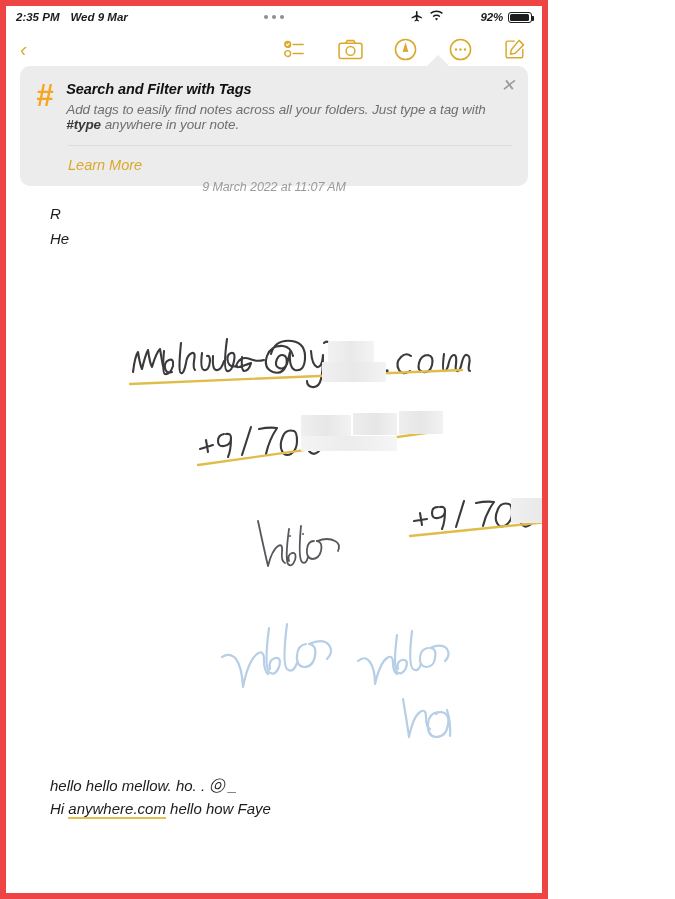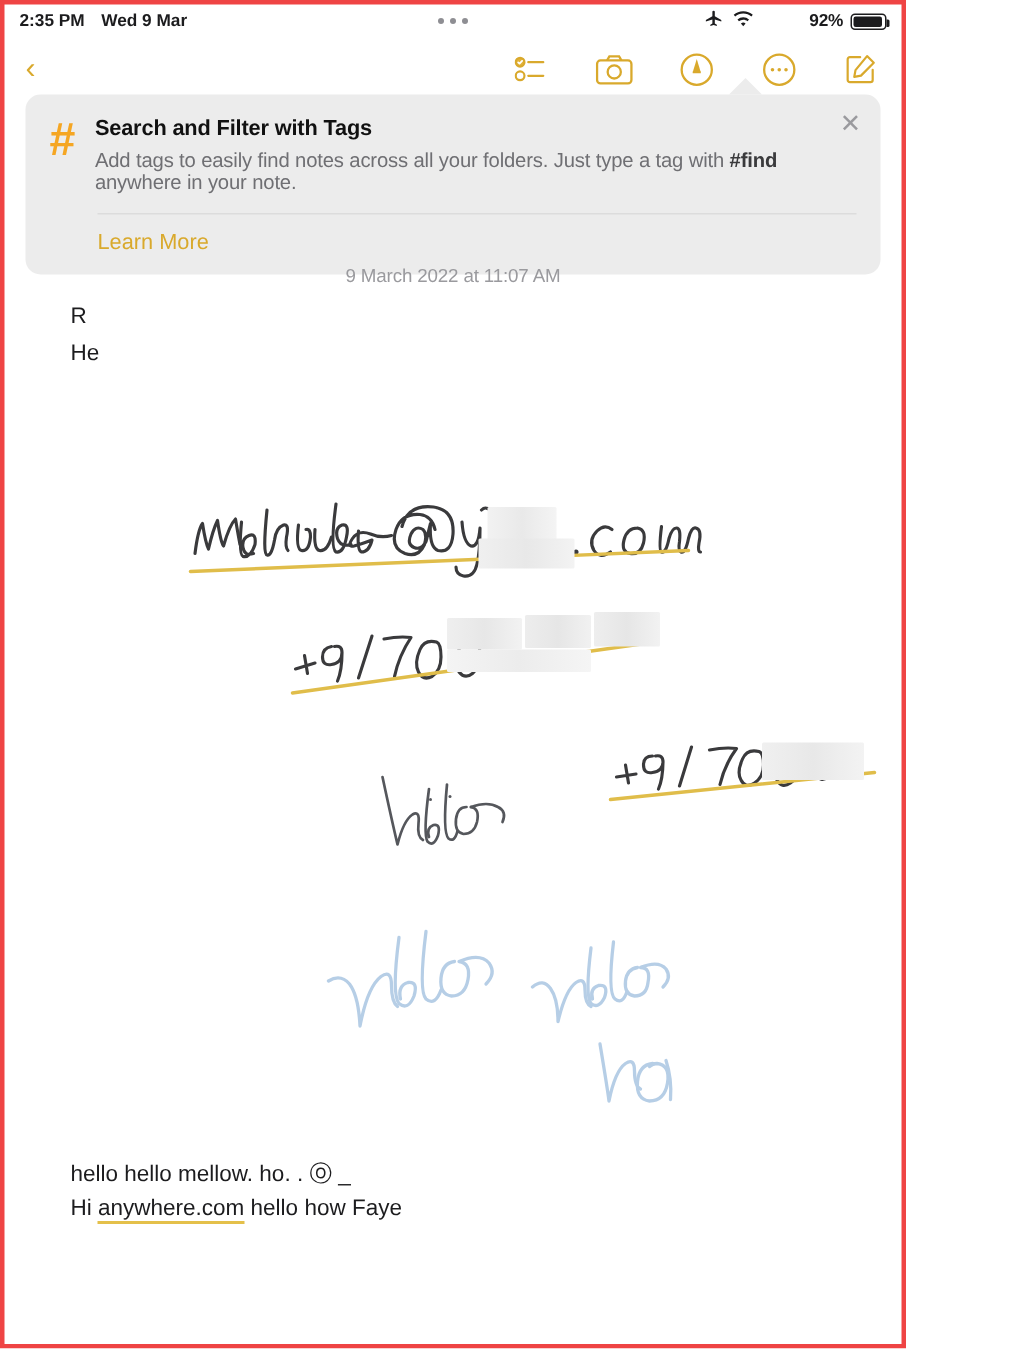--- a/index.html
+++ b/index.html
@@ -4,24 +4,25 @@
 <style>
   * { margin:0; padding:0; box-sizing:border-box; }
   html,body {
     width:675px; height:899px;
     background:#ffffff;
     font-family:"Liberation Sans", sans-serif;
     overflow:hidden;
   }
   .screen {
     position:relative;
-    width:604px; height:899px;
+    width:548px; height:899px;
     background:#ffffff;
-    border:3px solid #ef4444;
+    border:6px solid #ef4444;
     overflow:hidden;
+    font-style:italic;
   }
 
   
   .statusbar {
     position:absolute; top:0; left:0; right:0; height:22px;
     display:flex; align-items:center;
     padding:0 10px;
     font-size:11.5px; font-weight:bold; color:#1c1c1e;
   }
   .sb-left { display:flex; align-items:center; gap:11px; white-space:nowrap; }
@@ -182,21 +183,21 @@
   <div class="banner-wrap">
     <div class="caret"></div>
     <div class="banner">
 
       <div class="close-x">✕</div>
 
       <div class="banner-top">
         <div class="hash">#</div>
         <div class="banner-txt">
           <div class="banner-title">Search and Filter with Tags</div>
-          <div class="banner-body"><span>Add tags to easily find notes across all your folders. Just type a tag with </span><b>#find</b><span> anywhere in your note.</span></div>
+          <div class="banner-body"><span>Add tags to easily find notes across all your folders. Just type a tag with </span><b>#type</b><span> anywhere in your note.</span></div>
         </div>
       </div>
 
       <div class="banner-div"></div>
       <div class="learn">Learn More</div>
     </div>
   </div>
 
   <div class="note-date">9 March 2022 at 11:07 AM</div>
 

